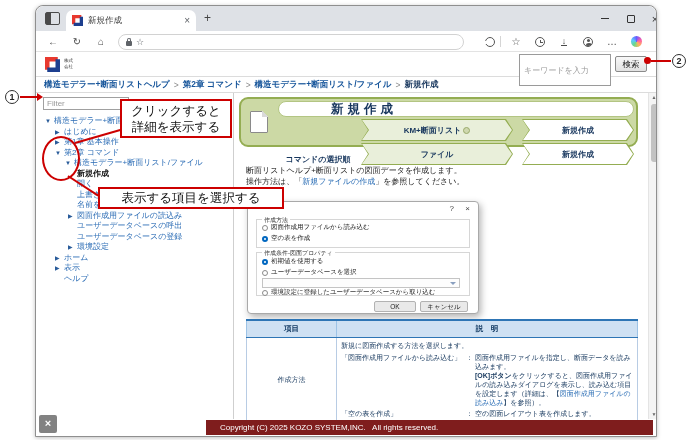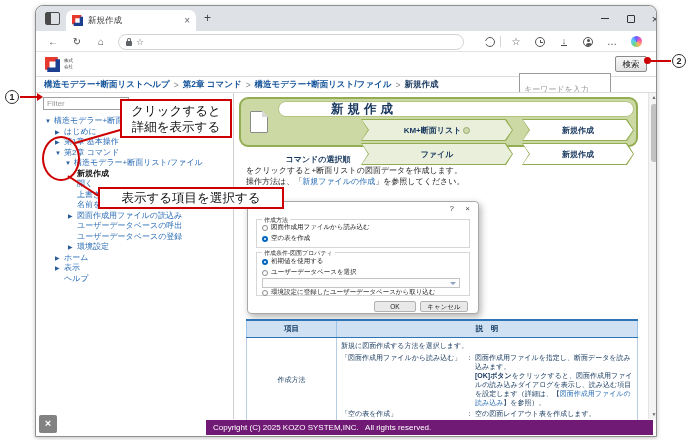--- a/index.html
+++ b/index.html
@@ -54,21 +54,21 @@
   .prof { width:10px; height:10px; border:1.2px solid #555; border-radius:50%; position:relative; overflow:hidden; }
   .prof i { position:absolute; left:3px; top:1.5px; width:3px; height:3px; border-radius:50%; background:#555; }
   .prof em { position:absolute; left:1.5px; top:5.5px; width:6px; height:4px; border-radius:50% 50% 0 0; background:#555; }
   .copilot { width:11px; height:11px; border-radius:50%; background:conic-gradient(#6a5cff,#ff5ca8,#ffb45c,#67d98b,#5cc8ff,#6a5cff); }
 
   
   .siteheader { position:absolute; left:0; top:46px; width:100%; height:25px; background:#fff; border-bottom:1px solid #dcdcdc; }
   .logo-mark { position:absolute; left:9px; top:5px; width:15px; height:15px; }
   .logo-small { position:absolute; left:28px; top:6px; width:9px; font-size:4.5px; line-height:6px; color:#333; letter-spacing:0; }
   .logo-name { position:absolute; left:40px; top:3px; font-size:14px; font-weight:bold; color:#1f1f1f; }
-  .hsearch { position:absolute; left:483px; top:21px; width:92px; height:16px; border:1px solid #9a9a9a; font-size:8px; padding:15px 4px; color:#222; }
+  .hsearch { position:absolute; left:483px; top:2px; width:92px; height:16px; border:1px solid #9a9a9a; font-size:8px; padding:15px 4px; color:#222; }
   .hsearch::placeholder { color:#999; }
   .hsearch-btn { position:absolute; left:579px; top:4px; width:32px; height:16px; background:linear-gradient(#f8f8f8,#e2e2e2);
                  border:1px solid #8a8a8a; border-radius:2px; font-size:8.5px; color:#222; text-align:center; line-height:14px; }
 
   
   .breadcrumb { position:absolute; left:0; top:71px; width:100%; height:16px; border-bottom:1px solid #dcdcdc;
                 display:flex; align-items:center; padding:0 8px; gap:4px; font-size:8.5px; font-weight:bold; white-space:nowrap; }
   .bc-link { color:#15549a; } .bc-sep { color:#8a8a8a; font-weight:normal; } .bc-current { color:#17365d; }
 
   
@@ -146,22 +146,22 @@
   .desc-table td { border:1px solid #b8cce4; padding:3px 4px; vertical-align:top; }
   .desc-table td.term-cell { text-align:center; vertical-align:middle; width:90px; }
   .tbl-intro { margin-bottom:3px; line-height:9px; }
   .def { display:flex; margin-top:2px; line-height:9px; }
   .def .dterm { flex:0 0 125px; }
   .def .dcolon { flex:0 0 9px; }
   .def .dbody { flex:1; }
   .def b { color:#14365c; }
 
   
-  .footer { position:absolute; left:170px; top:414px; width:447px; height:15px; background:#701a75; color:#fff;
-            font-size:8px; line-height:15px; padding-left:7px; white-space:pre; overflow:hidden; }
+  .footer { position:absolute; left:170px; top:414px; width:447px; height:15px; background:#7f1d1d; color:#fff;
+            font-size:8px; line-height:15px; padding-left:14px; white-space:pre; overflow:hidden; }
 
   
   .marker { position:absolute; width:14px; height:14px; border:1.5px solid #2f2f2f; border-radius:50%;
             background:#fff; font-size:9px; font-weight:bold; color:#222; text-align:center; line-height:12px; z-index:40; }
   .m1 { left:5px; top:90px; } .m2 { left:672px; top:54px; }
   .redline { position:absolute; height:2px; background:#cc0000; transform-origin:0 50%; z-index:39; }
   .l1 { left:20px; top:96px; width:18px; }
   .l1-head { position:absolute; left:37px; top:93px; width:0; height:0; border-top:4px solid transparent;
              border-bottom:4px solid transparent; border-left:6px solid #cc0000; z-index:39; }
   .l2 { left:651px; top:60px; width:20px; }
@@ -323,21 +323,21 @@
                       <span>新規作成</span>
                     </i>
                   </div>
               </div>
             </div>
           </div>
         </div>
       </div>
 
       <div class="intro">
-        <div>をクリックすると+断面リストの図面データを作成します。</div>
+        <div>断面リストヘルプ+断面リストの図面データを作成します。</div>
         <div><span>操作方法は、「</span><a>新規ファイルの作成</a><span>」を参照してください。</span></div>
       </div>
 
       <div class="dialog">
         <div class="dlg-titlebar">
           <span class="dlg-help">?</span>
           <span class="dlg-close">×</span>
         </div>
         <div class="dlg-group g1">
           <span class="legend">作成方法</span>

